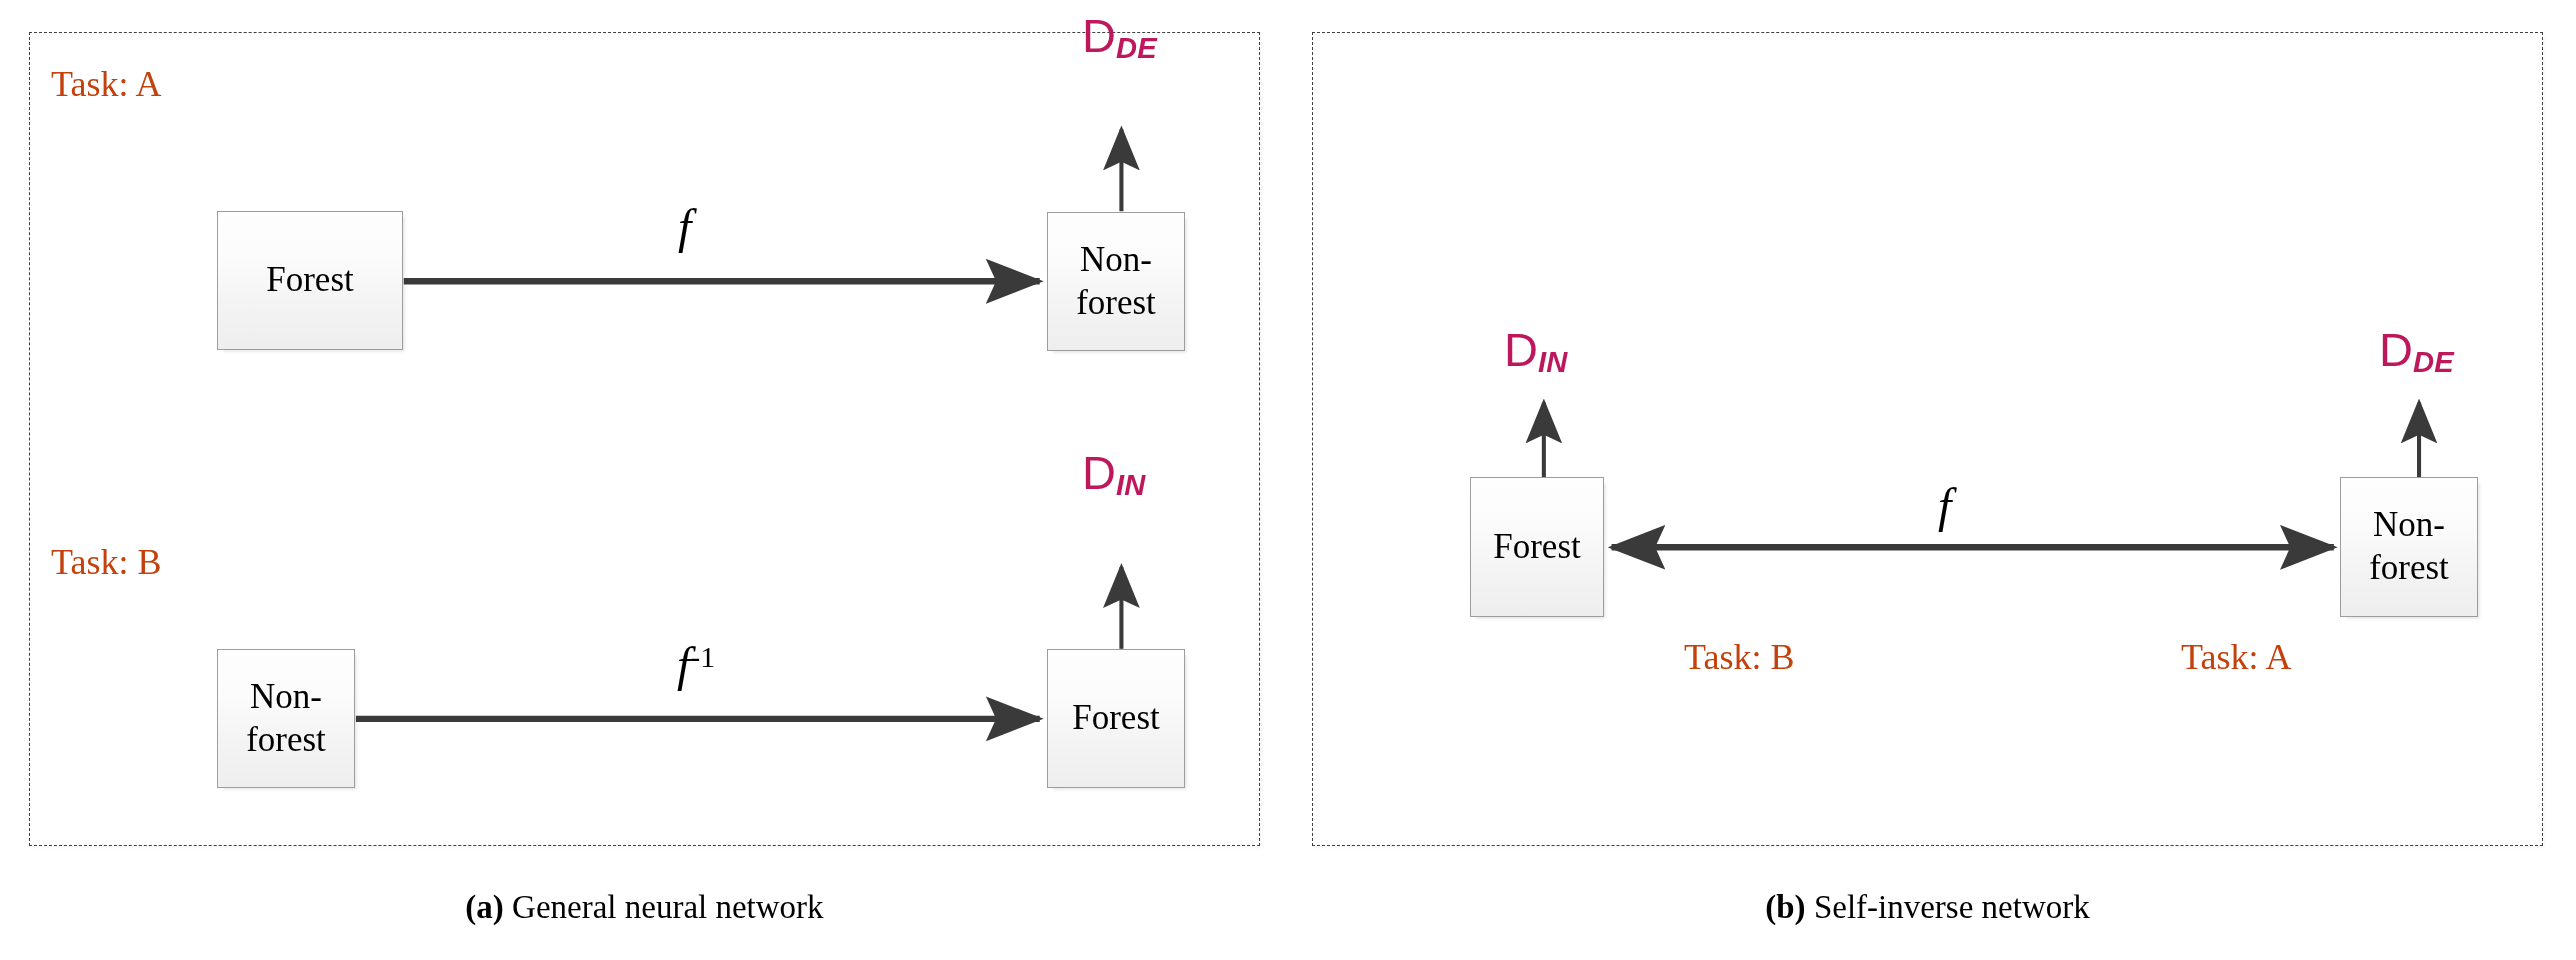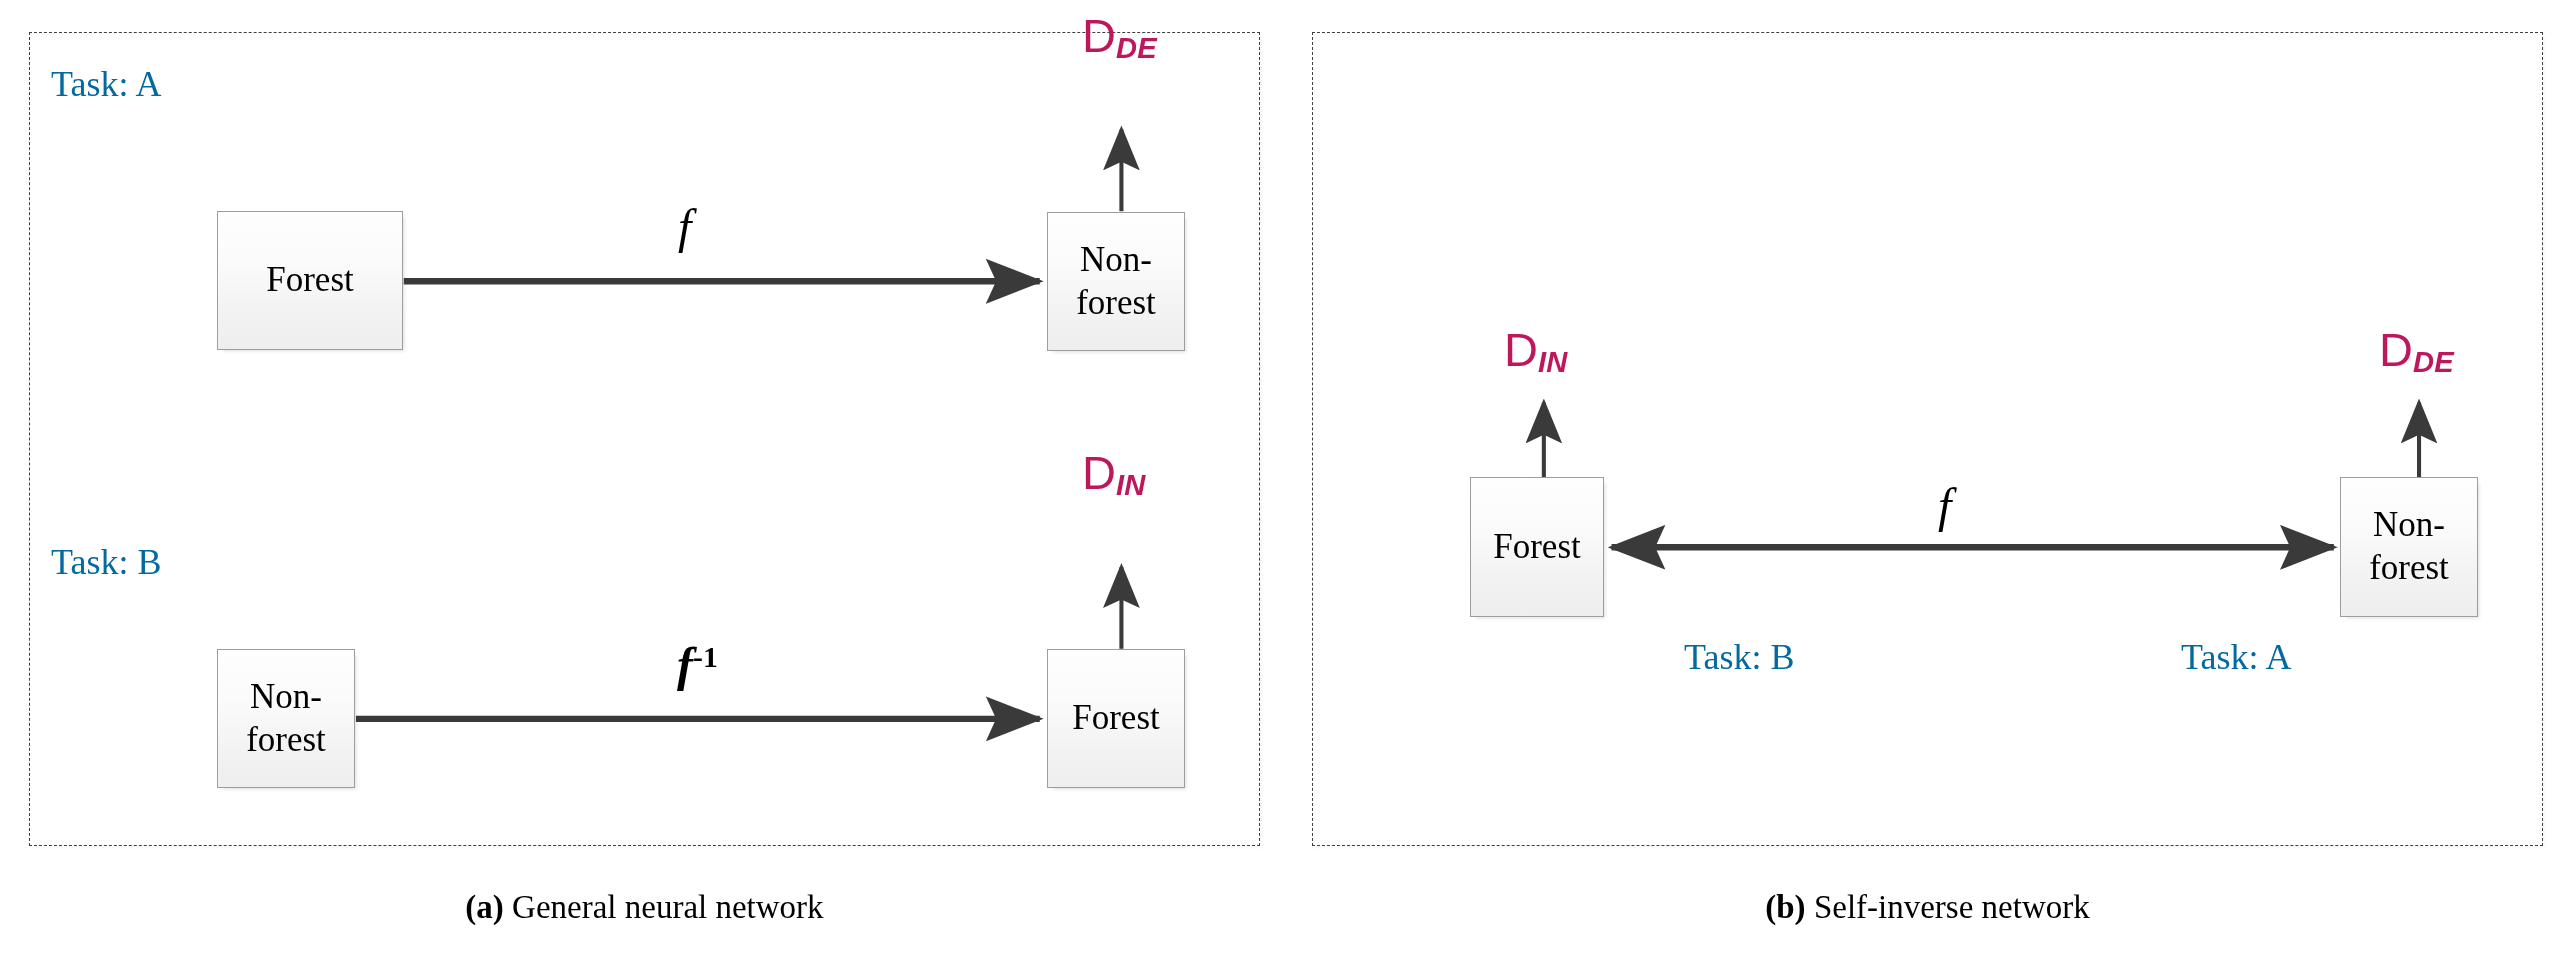--- a/index.html
+++ b/index.html
@@ -42,21 +42,21 @@
     font-size: 35px;
     line-height: 1.22;
     font-family: "Liberation Serif", "DejaVu Serif", serif;
     white-space: pre-line;
     z-index: 3;
   }
 
   
   .label {
     position: absolute;
-    color: #0369a1;
+    color: #c2410c;
     font-family: "Liberation Serif", "DejaVu Serif", serif;
     white-space: nowrap;
     z-index: 4;
   }
   .task-label { font-size: 36px; }
 
   
   .dlabel {
     position: absolute;
     font-family: "Liberation Sans", "DejaVu Sans", sans-serif;
@@ -134,21 +134,21 @@
     <span>D</span><span class="sub">DE</span>
   </div>
 
   <div class="label task-label" style="left:51px; top:541px;">Task: B</div>
 
   <div class="node" style="left:217px; top:649px; width:138px; height:139px;">Non-
 forest</div>
 
   <div class="node" style="left:1047px; top:649px; width:138px; height:139px;">Forest</div>
 
-  <div class="flabel" style="left:677px; top:641px;font-weight:bold;">
+  <div class="flabel" style="left:677px; top:641px;">
     <span>f</span><span class="sup">-1</span>
   </div>
 
   <div class="dlabel" style="left:1082px; top:449px;">
     <span>D</span><span class="sub">IN</span>
   </div>
 
   <div class="panel" id="panel-b"></div>
 
   <div class="node" style="left:1470px; top:477px; width:134px; height:140px;">Forest</div>

